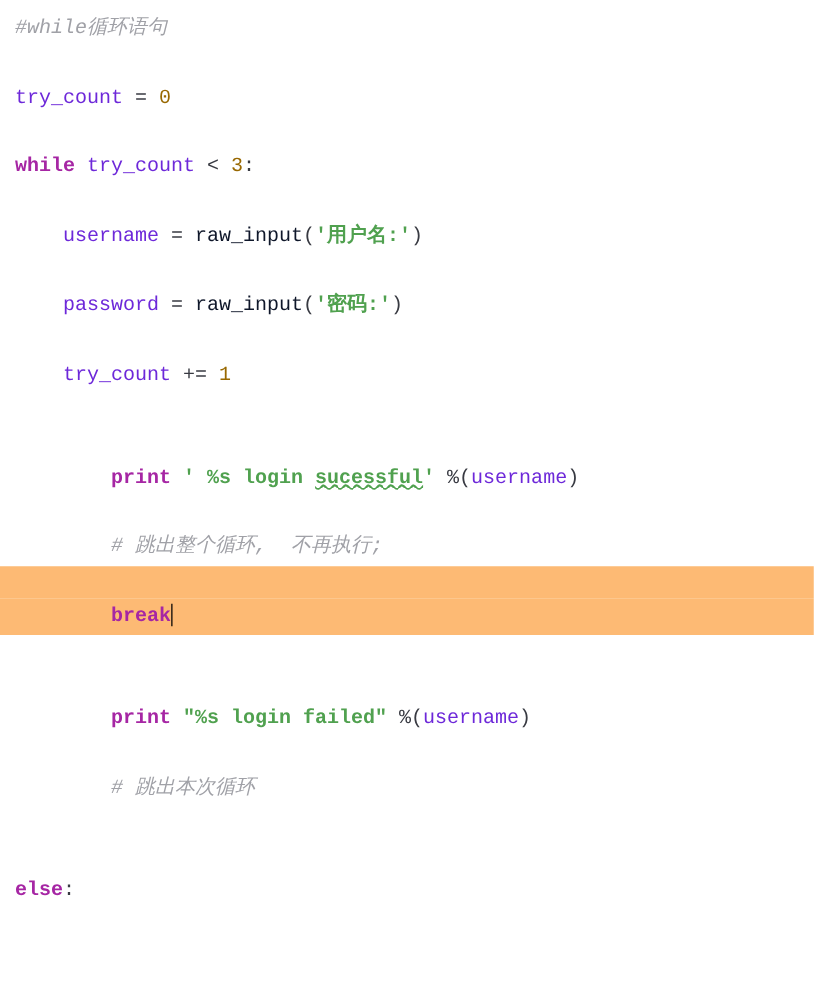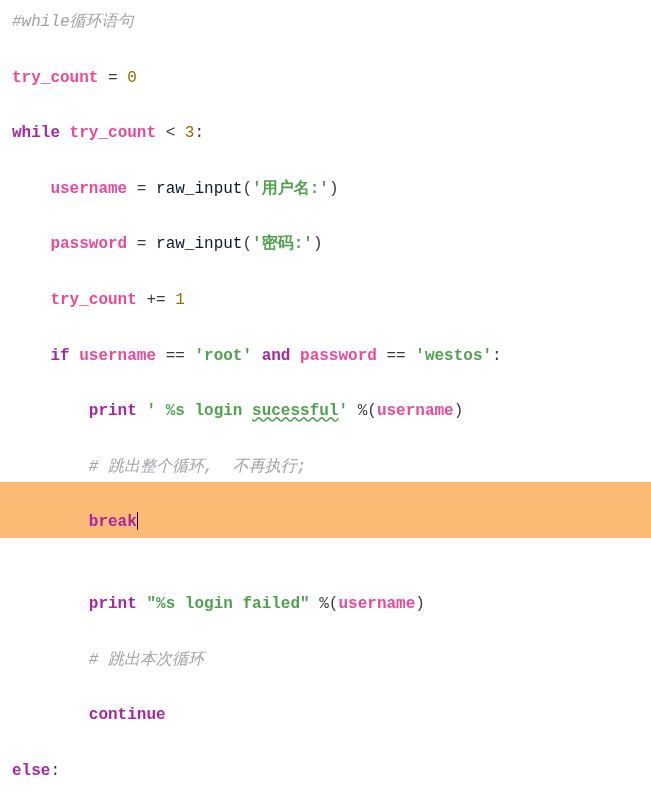--- a/index.html
+++ b/index.html
@@ -34,22 +34,21 @@
       color: #a0a1a7;
       font-style: italic;
       font-family: Liberation Mono, monospace;
     }
     .keyword {
       color: #a626a4;
       font-weight: bold;
       margin-top: 16px;
     }
     .identifier {
-      color: #ec4899;
-      font-weight: bold;
+      color: #6d28d9;
     }
     .operator {
       color: #383a42;
     }
     .number {
       color: #986801;
     }
     .function {
       color: #0f172a;
     }
@@ -100,21 +99,20 @@
 <div class="code-line empty-line"></div>
 
 <div class="code-line">    <span class="identifier">password</span><span class="operator"> = </span><span class="function">raw_input</span><span class="paren">(</span><span class="string">'密码:'</span><span class="paren">)</span></div>
 
 <div class="code-line empty-line"></div>
 
 <div class="code-line">    <span class="identifier">try_count</span><span class="operator"> += </span><span class="number">1</span></div>
 
 <div class="code-line empty-line"></div>
 
-<div class="code-line">    <span class="keyword">if</span><span class="identifier"> username </span><span class="operator">== </span><span class="string">'root'</span><span class="keyword"> and</span><span class="identifier"> password </span><span class="operator">== </span><span class="string">'westos'</span><span class="operator">:</span></div>
 
 <div class="code-line empty-line"></div>
 
 <div class="code-line">        <span class="keyword">print</span><span class="string"> ' %s login </span><span class="string string-underline">sucessful</span><span class="string">'</span><span class="operator"> %</span><span class="paren">(</span><span class="identifier">username</span><span class="paren">)</span></div>
 
 <div class="code-line empty-line"></div>
 
 <div class="code-line">        <span class="comment"># 跳出整个循环,  不再执行;</span></div>
 
 <div class="code-line empty-line highlighted"></div>
@@ -127,19 +125,18 @@
 <div class="code-line empty-line"></div>
 
 <div class="code-line">        <span class="keyword">print</span><span class="string"> "%s login failed"</span><span class="operator"> %</span><span class="paren">(</span><span class="identifier">username</span><span class="paren">)</span></div>
 
 <div class="code-line empty-line"></div>
 
 <div class="code-line">        <span class="comment"># 跳出本次循环</span></div>
 
 <div class="code-line empty-line"></div>
 
-<div class="code-line">        <span class="keyword">continue</span></div>
 
 <div class="code-line empty-line"></div>
 
 <div class="code-line"><span class="keyword">else</span><span class="operator">:</span></div>
 
 </div>
 
 </body></html>

